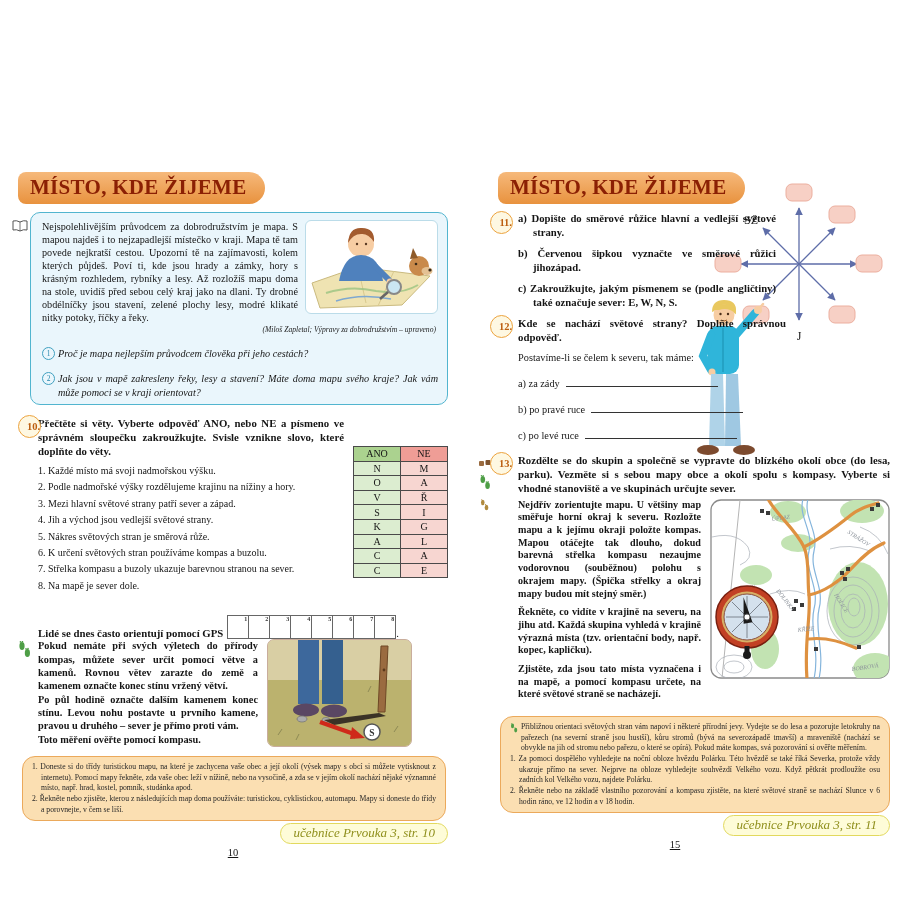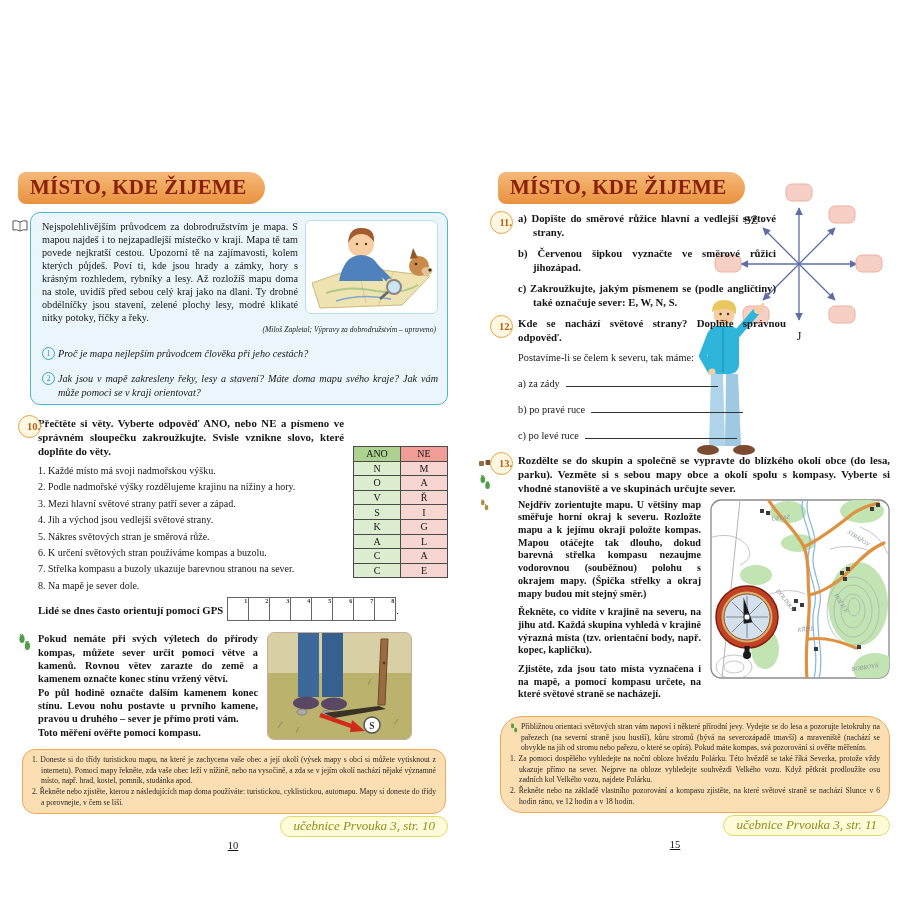--- a/index.html
+++ b/index.html
@@ -39,38 +39,38 @@
   
   #ex10 .ex-head { padding-right:104px; }
   .ex10-body { position:relative; margin-top:5px; padding-right:104px; }
   .sentence { font-size:10px; line-height:16.4px; }
   .anone { position:absolute; right:0; top:-17px; border-collapse:collapse; }
   .anone th, .anone td { border:1px solid #4A4A4A; width:46px; height:13.6px; text-align:center;
                          font-size:10px; padding:0; font-weight:normal; }
   .anone th.ano { background:#ABD28F; } .anone th.ne { background:#EF9D96; }
   .anone td.ano { background:#DCEDD0; } .anone td.ne { background:#F7D6D1; }
 
-  .gps { margin-top:5px; font-weight:bold; font-size:10.8px; display:flex; align-items:center; }
+  .gps { margin-top:23px; font-weight:bold; font-size:10.8px; display:flex; align-items:flex-end; }
   .gps-boxes { display:inline-flex; margin-left:5px; margin-top:-2px; }
   .gbox { width:20px; height:22px; border:1px solid #666; margin-left:-1px; position:relative; background:#fff; }
   .gbox i { position:absolute; top:0; right:1px; font-size:6px; font-style:normal; color:#333; }
   .gps-period { font-weight:normal; }
 
   
-  .tip { display:flex; margin-top:11px; position:relative; padding-left:20px; }
+  .tip { display:flex; position:relative; padding-left:20px; }
   .tip-icon { position:absolute; left:0; top:2px; }
   .tip-text { flex:1; font-weight:bold; font-size:10.3px; line-height:1.3; text-align:justify; padding-right:9px; }
   .tip-text p { margin:0; }
   .tip-img { width:143px; height:106px; border:1.2px solid #C9AD9C; border-radius:7px; overflow:hidden;
              flex:none; margin-right:36px; background:#DCD2A8; }
 
   
   .notes { margin:9px 2px 0 4px; background:#FBDFB2; border:1.5px solid #EBA95B; border-radius:13px;
            padding:5px 9px; font-size:7.7px; line-height:1.38; text-align:justify; color:#262626; }
-  #pageR .notes { margin-left:40px; margin-right:0;border-radius:22px; }
+  #pageR .notes { margin-left:40px; margin-right:0; }
   .note-item { padding-left:9px; text-indent:-9px; }
   .notes-intro { position:relative; padding-left:11px; }
   .notes-leaf { position:absolute; left:0; top:1px; }
   .badge-row { text-align:right; margin-top:2px; }
   .badge { display:inline-block; background:#FEFCD8; border:1.2px solid #E2D95E; border-radius:11px;
            padding:1px 12px 2px; font-style:italic; font-size:13px; color:#8F8F1C; }
   .pnum { text-align:center; font-size:10.5px; margin-top:3px;text-decoration:underline; }
 
   
   #ex11 { width:258px; margin-top:8px; }

